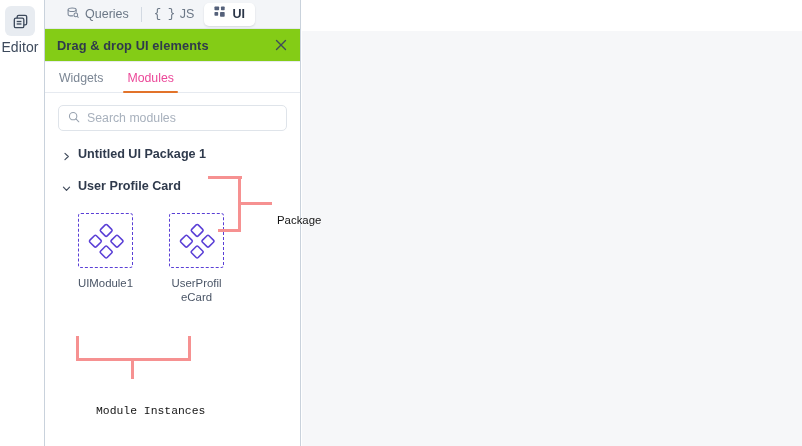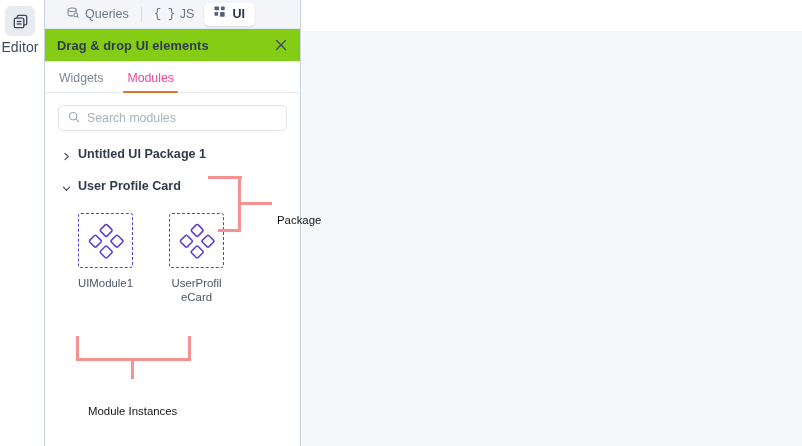--- a/index.html
+++ b/index.html
@@ -256,15 +256,15 @@
   <div class="br" style="left:208px; top:176px; width:34px; height:3px;"></div>
   <div class="br" style="left:238px; top:176px; width:3px; height:56px;"></div>
   <div class="br" style="left:218px; top:229px; width:23px; height:3px;"></div>
   <div class="br" style="left:240px; top:202px; width:32px; height:3px;"></div>
   <div class="anno-label" style="left:277px; top:194px;">Package</div>
 
   <div class="br" style="left:76px;  top:336px; width:3px; height:25px;"></div>
   <div class="br" style="left:76px;  top:358px; width:115px; height:3px;"></div>
   <div class="br" style="left:188px; top:336px; width:3px; height:25px;"></div>
   <div class="br" style="left:131px; top:358px; width:3px; height:21px;"></div>
-  <div class="anno-label" style="left:88px; top:385px;">Module Instances</div>
+  <div class="anno-label" style="left:96px; top:385px;font-family:Liberation Mono, monospace;">Module Instances</div>
 
 </div>
 
 </body></html>

